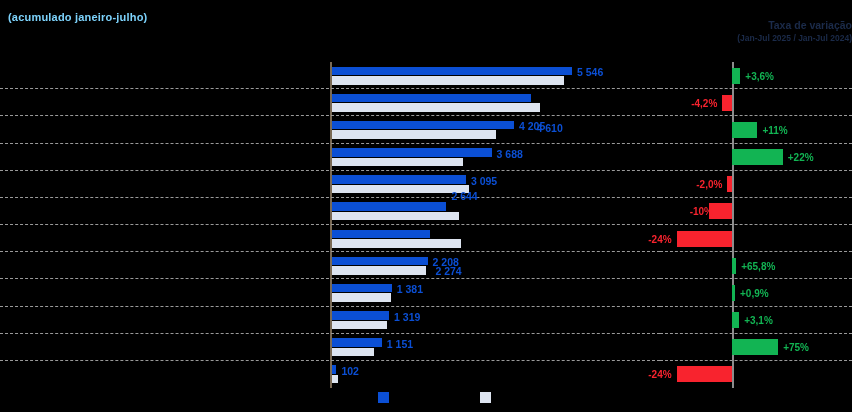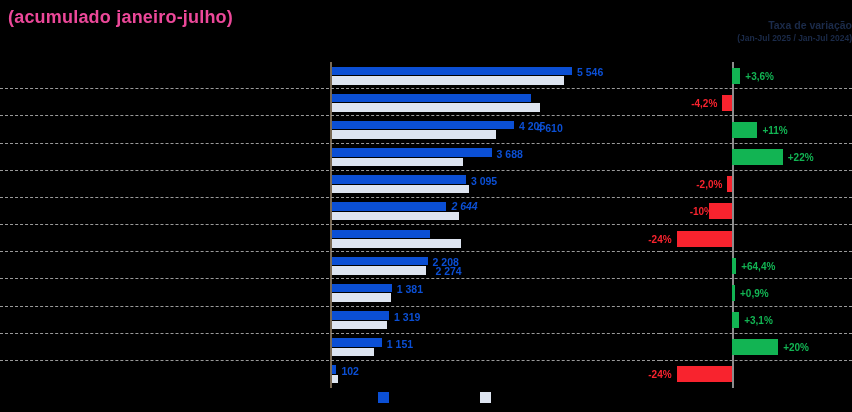--- a/index.html
+++ b/index.html
@@ -32,23 +32,23 @@
   }
   .chart-title {
     font-size: 12.5px;
     font-weight: bold;
     color: #1b2b4a;
     letter-spacing: 0.2px;
     line-height: 17px;
     white-space: nowrap;
   }
   .chart-subtitle {
-    font-size: 18px;
-    font-weight: bold;
-    color: #ec4899;
+    font-size: 11px;
+    font-weight: bold;
+    color: #7dd3fc;
     letter-spacing: 0.2px;
     line-height: 17px;
     margin-top: 3px;
     white-space: nowrap;
   }
 
   .rate-header {
     position: absolute;
     left: 660px;
     top: 18px;
@@ -213,21 +213,21 @@
       <div class="bar bar-2025" style="top: 86.0833px; height: 8.5px; width: 159.596px;"></div>
       <div class="bar bar-2024" style="top: 95.5833px; height: 8.5px; width: 130.819px;"></div>
       <div class="bar-value" style="left: 496.596px; top: 86.5833px;">3 688</div>
       <div class="sep" style="top: 107.667px;"></div>
       <div class="bar bar-2025" style="top: 113.25px; height: 8.5px; width: 133.934px;"></div>
       <div class="bar bar-2024" style="top: 122.75px; height: 8.5px; width: 136.661px;"></div>
       <div class="bar-value" style="left: 470.934px; top: 113.75px;">3 095</div>
       <div class="sep" style="top: 134.833px;"></div>
       <div class="bar bar-2025" style="top: 140.417px; height: 8.5px; width: 114.418px;"></div>
       <div class="bar bar-2024" style="top: 149.917px; height: 8.5px; width: 127.14px;"></div>
-      <div class="bar-value" style="left: 451.418px; top: 139px; font-style: italic;">2 644</div>
+      <div class="bar-value" style="left: 451.418px; top: 129px;">2 644</div>
       <div class="sep" style="top: 162px;"></div>
       <div class="bar bar-2025" style="top: 167.583px; height: 8.5px; width: 98.4061px;"></div>
       <div class="bar bar-2024" style="top: 177.083px; height: 8.5px; width: 129.477px;"></div>
       <div class="bar-value" style="left: 435.406px; top: 168.083px; margin-top: 36px;">2 274</div>
       <div class="sep" style="top: 189.167px;"></div>
       <div class="bar bar-2025" style="top: 194.75px; height: 8.5px; width: 95.5499px;"></div>
       <div class="bar bar-2024" style="top: 204.25px; height: 8.5px; width: 93.8622px;"></div>
       <div class="bar-value" style="left: 432.55px; top: 195.25px;">2 208</div>
       <div class="sep" style="top: 216.333px;"></div>
       <div class="bar bar-2025" style="top: 221.917px; height: 8.5px; width: 59.762px;"></div>
@@ -262,30 +262,30 @@
       <div class="vbar vbar-neg" style="top: 114.25px; height: 16px; width: 4.61538px; left: 67.3846px;"></div>
       <div class="vlabel vlabel-neg" style="top: 117.25px; right: 129.615px;">-2,0%</div>
       <div class="sep-right" style="top: 134.833px;"></div>
       <div class="vbar vbar-neg" style="top: 141.417px; height: 16px; width: 23.0769px; left: 48.9231px;"></div>
       <div class="vlabel vlabel-neg" style="top: 144.417px; right: 139px; margin-left: 28px;">-10%</div>
       <div class="sep-right" style="top: 162px;"></div>
       <div class="vbar vbar-neg" style="top: 168.583px; height: 16px; width: 55.3846px; left: 16.6154px;"></div>
       <div class="vlabel vlabel-neg" style="top: 171.583px; right: 180.385px;">-24%</div>
       <div class="sep-right" style="top: 189.167px;"></div>
       <div class="vbar vbar-pos" style="top: 195.75px; height: 16px; width: 4.15385px; left: 72px;"></div>
-      <div class="vlabel vlabel-pos" style="top: 198.75px; left: 81.1538px;">+64,4%</div>
+      <div class="vlabel vlabel-pos" style="top: 198.75px; left: 81.1538px;">+65,8%</div>
       <div class="sep-right" style="top: 216.333px;"></div>
       <div class="vbar vbar-pos" style="top: 222.917px; height: 16px; width: 3px; left: 72px;"></div>
       <div class="vlabel vlabel-pos" style="top: 225.917px; left: 80px;">+0,9%</div>
       <div class="sep-right" style="top: 243.5px;"></div>
       <div class="vbar vbar-pos" style="top: 250.083px; height: 16px; width: 7.15385px; left: 72px;"></div>
       <div class="vlabel vlabel-pos" style="top: 253.083px; left: 84.1538px;">+3,1%</div>
       <div class="sep-right" style="top: 270.667px;"></div>
       <div class="vbar vbar-pos" style="top: 277.25px; height: 16px; width: 46.1538px; left: 72px;"></div>
-      <div class="vlabel vlabel-pos" style="top: 280.25px; left: 123.154px;">+20%</div>
+      <div class="vlabel vlabel-pos" style="top: 280.25px; left: 123.154px;">+75%</div>
       <div class="sep-right" style="top: 297.833px;"></div>
       <div class="vbar vbar-neg" style="top: 304.417px; height: 16px; width: 55.3846px; left: 16.6154px;"></div>
       <div class="vlabel vlabel-neg" style="top: 307.417px; right: 180.385px;">-24%</div>
     </div>
 
   <div id="legend">
       <div class="legend-item" style="left: 48px;">
         <span class="legend-swatch" style="background: rgb(11, 79, 212);"></span>
         <span class="legend-label"></span>
       </div>

